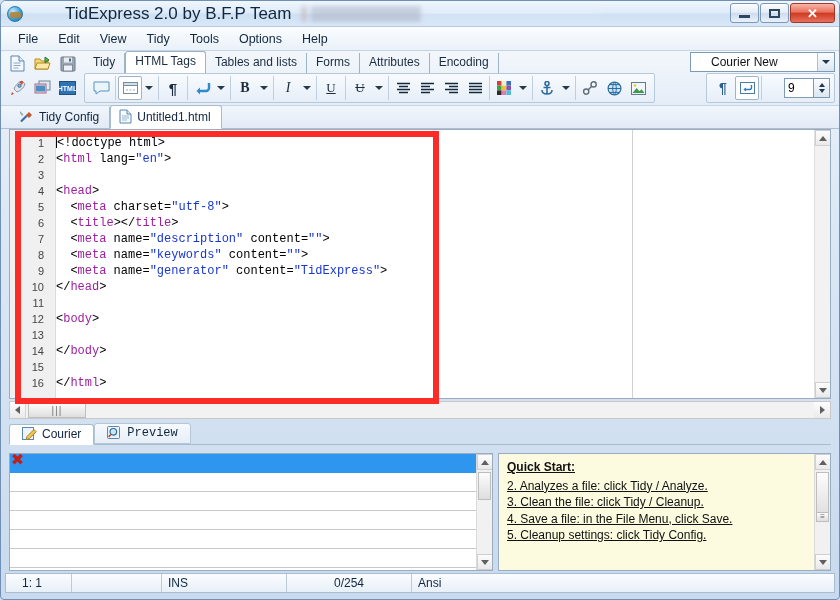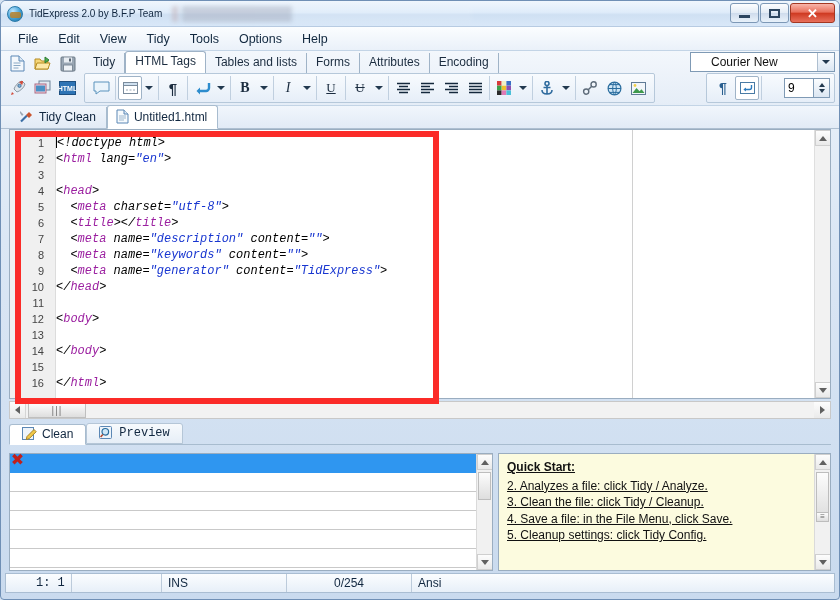--- a/index.html
+++ b/index.html
@@ -28,21 +28,21 @@
   .tb-icon {
     width:16px; height:16px; margin-left:6px; margin-right:6px;
     border-radius:50%;
     background:radial-gradient(circle at 35% 30%, #bfe6ff 0%, #3f9fd4 55%, #1d6ea3 100%);
     border:1px solid #2b7aa8; position:relative; flex:none;
   }
   .tb-icon:after{
     content:""; position:absolute; left:2px; top:5px; width:11px; height:6px;
     background:#b9832b; border-radius:2px; opacity:.85;
   }
-  .tb-title { font-size:10px; color:#10263f; white-space:nowrap; }
+  .tb-title { font-size:17px; color:#10263f; white-space:nowrap;margin-left:36px; }
   .tb-blur {
     margin-left:10px; height:16px; flex:1 1 auto; max-width:300px;
     background:linear-gradient(to right, rgba(190,170,175,.65) 0 6px, rgba(255,255,255,0) 6px 10px,
       rgba(160,165,180,.55) 10px 120px, rgba(255,255,255,.1) 120px 100%);
     filter:blur(2px); border-radius:2px; opacity:.75;
   }
   .winbtns { position:absolute; right:4px; top:2px; display:flex; gap:1px; }
   .wb {
     width:29px; height:20px; border:1px solid #7d98b6; border-radius:3px;
     background:linear-gradient(to bottom,#fdfdfe 0%, #e3ecf6 48%, #cfdced 52%, #e8f1fa 100%);
@@ -144,21 +144,21 @@
     background:#f0f0f0; border-right:1px solid #dcdcdc;
   }
   .codearea { position:absolute; left:0; top:0; right:16px; bottom:0; overflow:hidden; }
   .code {
     position:relative; font-family:"Liberation Mono","DejaVu Sans Mono",monospace;
     font-size:12px; line-height:16px; padding-top:5px; color:#000; white-space:pre;
   }
   .ln { display:flex; height:16px; }
   .ln .num { width:40px; text-align:right; padding-right:6px; color:#444;
     font-family:"Liberation Sans",sans-serif; font-size:11px; line-height:16px; flex:none; }
-  .ln .txt { padding-left:6px;font-style:italic; }
+  .ln .txt { padding-left:6px; }
   .tag { color:#9b1fa0; }
   .val { color:#1836d0; }
   .marginline { position:absolute; left:622px; top:0; bottom:0; width:1px; background:#d0d0d0; }
   .caret-bar { display:inline-block; width:1px; height:12px; background:#000; vertical-align:-2px; }
 
   .vscroll { position:absolute; right:0; top:0; width:16px; bottom:0;
     background:#f2f2f2; border-left:1px solid #dfdfdf; }
   .sbtn { width:16px; height:16px; display:flex; align-items:center; justify-content:center;
     background:linear-gradient(to bottom,#fdfdfd,#e9e9e9); border:1px solid #cfcfcf; }
   .sbtn.bottom { position:absolute; bottom:0; }
@@ -229,21 +229,21 @@
     background:linear-gradient(to bottom,#fcfcfc,#dedede); border:1px solid #bdbdbd;
     display:flex; align-items:center; justify-content:center; font-size:8px; color:#666; }
 
   
   .statusbar {
     position:absolute; left:4px; bottom:6px; width:830px; height:20px;
     background:linear-gradient(to bottom,#fbfdff,#e7eff8);
     border:1px solid #a9bdd2; display:flex; align-items:center; font-size:12px; color:#10263f;
   }
   .scell { height:18px; border-right:1px solid #bccbdb; display:flex; align-items:center; padding:0 6px; }
-  .scell.c1 { width:66px; padding-left:30px;font-family:Liberation Mono, monospace; }
+  .scell.c1 { width:66px; padding-left:16px; }
   .scell.c2 { width:90px; }
   .scell.c3 { width:125px; }
   .scell.c4 { width:125px; justify-content:center; }
   .scell.c5 { border-right:none; flex:1;text-align:center; }
 
   svg { display:block; }
 </style>
 </head>
 <body>
 
@@ -509,21 +509,21 @@
 
   <div class="doctabs">
     <div class="dtab">
       <span>
         <svg width="15" height="14" viewBox="0 0 15 14">
             <path d="M2 11.5l6-6" stroke="#3b6ea5" stroke-width="2.2"></path>
             <path d="M7 5l3-3 3 3-3 3z" fill="#c9552f"></path>
             <path d="M1 1l3.5 3.5-1.5 1.5L1 3z" fill="#9aa7b4"></path>
           </svg>
       </span>
-      <span>Tidy Clean</span>
+      <span>Tidy Config</span>
     </div>
     <div class="dtab active">
       <span>
         <svg width="13" height="15" viewBox="0 0 13 15">
             <path d="M1 1h7l4 4v9H1z" fill="#f6fafd" stroke="#5b87b5"></path>
             <path d="M8 1v4h4" fill="#dce9f5" stroke="#5b87b5"></path>
             <path d="M3 7h7M3 9h7M3 11h5" stroke="#9db7cf"></path>
           </svg>
       </span>
       <span>Untitled1.html</span>
@@ -559,21 +559,21 @@
   </div>
 
   <div class="modetabs">
     <div class="mtab active">
       <span>
         <svg width="15" height="14" viewBox="0 0 15 14">
             <rect x="0.5" y="0.5" width="11" height="12" fill="#eef4fa" stroke="#5b87b5"></rect>
             <path d="M5 9.5l7-7 2.2 2.2-7 7-3 .9z" fill="#f0c84a" stroke="#a5832a"></path>
           </svg>
       </span>
-      <span>Clean</span>
+      <span>Courier</span>
     </div>
     <div class="mtab inactive">
       <span>
         <svg width="15" height="14" viewBox="0 0 15 14">
             <rect x="0.5" y="0.5" width="12" height="12" rx="1" fill="#eef4fa" stroke="#5b87b5"></rect>
             <circle cx="6.3" cy="5.8" r="3.3" fill="#cfe6f6" stroke="#2a6d9e" stroke-width="1.2"></circle>
             <path d="M3.8 8.4L1.6 11" stroke="#b0452c" stroke-width="1.6"></path>
           </svg>
       </span>
       <span>Preview</span>

